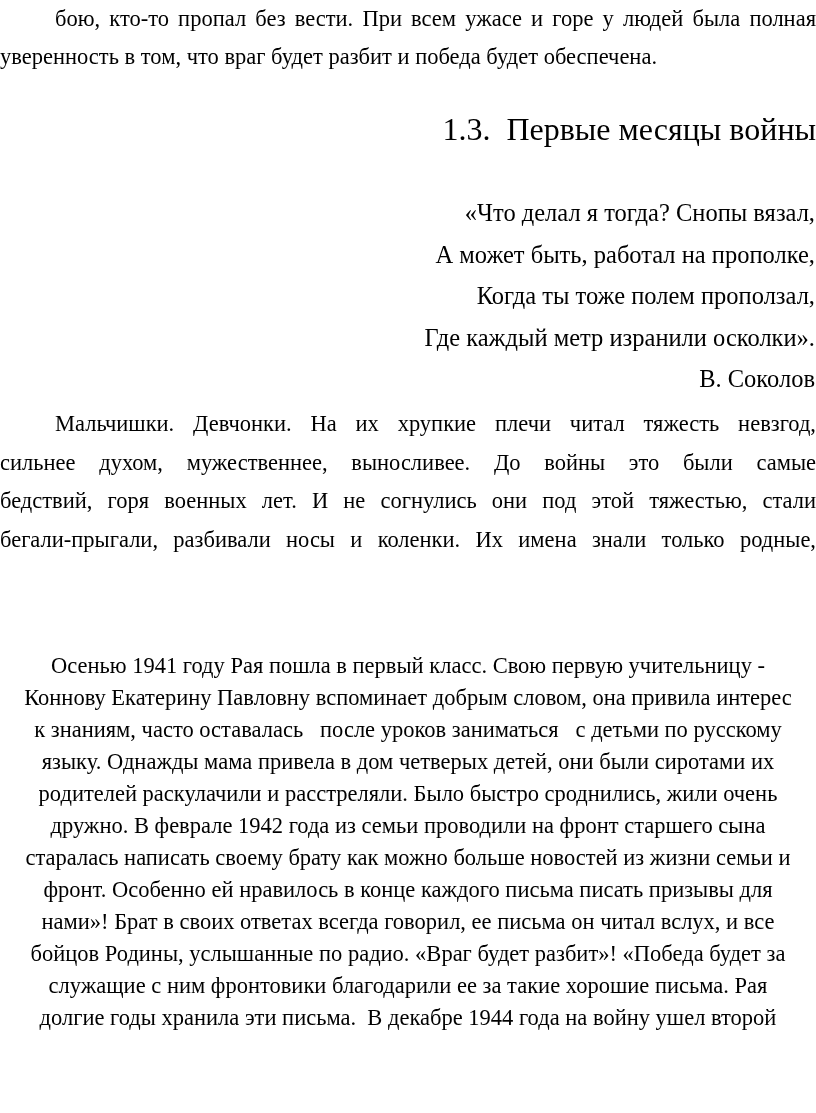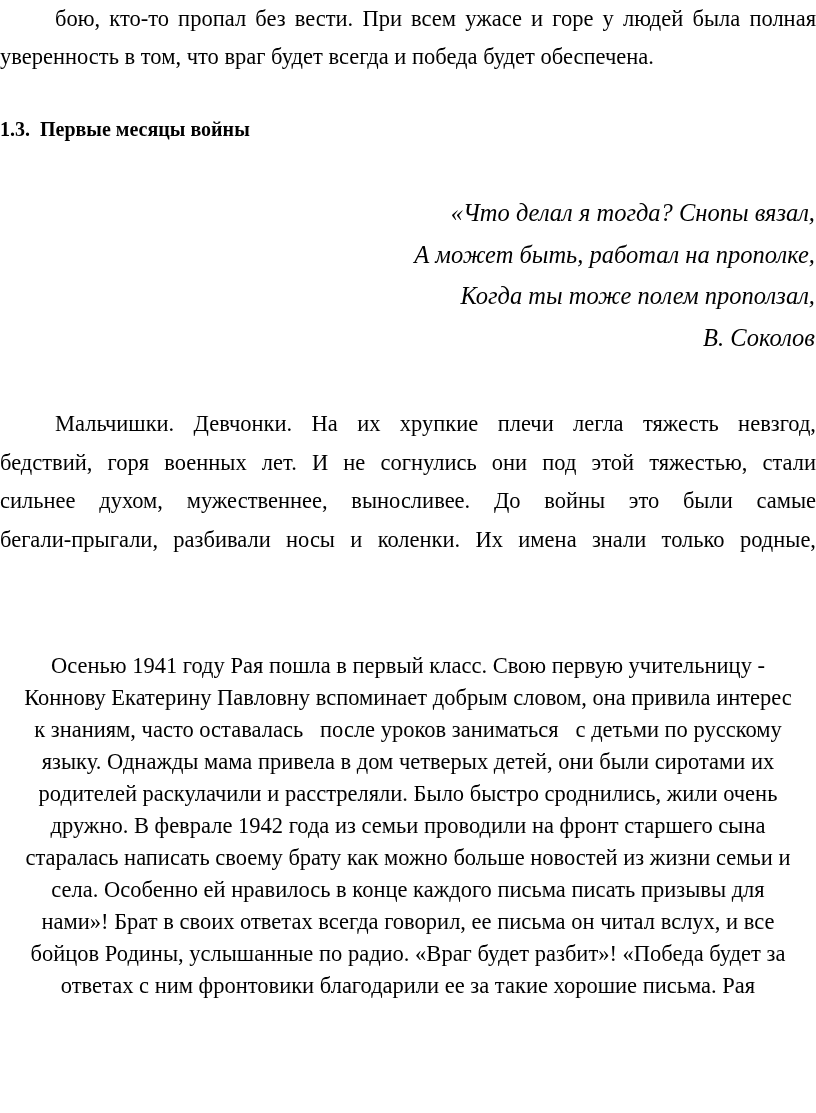--- a/index.html
+++ b/index.html
@@ -37,30 +37,29 @@
     text-align: left;
     white-space: pre-wrap;
   }
   .indent {
     text-indent: 55px;
   }
   .para1 { top: 0px; }
 
   .heading-block { top: 110px; }
   .heading {
-    text-align: left;
-    font-weight: bold;
-    font-size: 20px;
+    text-align: right;
+    font-weight: normal;
+    font-size: 32px;
     line-height: 38px;
     white-space: pre-wrap;
   }
 
   .poem { top: 192px; }
   .poem .line {
-    font-style: italic;
     font-size: 24.5px;
     line-height: 41.5px;
     text-align: right;
     white-space: pre-wrap;
     padding-right: 1px;
   }
 
   .para2 { top: 405px; }
   .para2 .line { line-height: 38.7px; }
 
@@ -71,48 +70,50 @@
     white-space: pre-wrap;
   }
 </style>
 </head>
 <body>
 
 <div class="page">
 
   <div class="block para1">
     <div class="line jline indent">бою, кто-то пропал без вести.  При всем ужасе и горе у людей была полная</div>
-    <div class="line plain">уверенность в том, что враг будет всегда и победа будет обеспечена.</div>
+    <div class="line plain">уверенность в том, что враг будет разбит и победа будет обеспечена.</div>
   </div>
 
   <div class="block heading-block">
     <div class="heading">1.3.  Первые месяцы войны</div>
   </div>
 
   <div class="block poem">
     <div class="line">«Что делал я тогда? Снопы вязал,</div>
     <div class="line">А может быть, работал на прополке,</div>
     <div class="line">Когда ты тоже полем проползал,</div>
+    <div class="line">Где каждый метр изранили осколки».</div>
     <div class="line">В. Соколов</div>
   </div>
 
   <div class="block para2">
-    <div class="line jline indent">Мальчишки. Девчонки. На их хрупкие плечи легла тяжесть невзгод,</div>
+    <div class="line jline indent">Мальчишки. Девчонки. На их хрупкие плечи читал тяжесть невзгод,</div>
+    <div class="line jline">сильнее духом, мужественнее, выносливее. До войны это были самые</div>
     <div class="line jline">бедствий, горя военных лет. И не согнулись они под этой тяжестью, стали</div>
-    <div class="line jline">сильнее духом, мужественнее, выносливее. До войны это были самые</div>
     <div class="line jline">бегали-прыгали, разбивали носы и коленки. Их имена знали только родные,</div>
   </div>
 
   <div class="block para3">
     <div class="line">Осенью 1941 году Рая пошла в первый класс. Свою первую учительницу -</div>
     <div class="line">Коннову Екатерину Павловну вспоминает добрым словом, она привила интерес</div>
     <div class="line">к знаниям, часто оставалась   после уроков заниматься   с детьми по русскому</div>
     <div class="line">языку. Однажды мама привела в дом четверых детей, они были сиротами их</div>
     <div class="line">родителей раскулачили и расстреляли. Было быстро сроднились, жили очень</div>
     <div class="line">дружно. В феврале 1942 года из семьи проводили на фронт старшего сына</div>
     <div class="line">старалась написать своему брату как можно больше новостей из жизни семьи и</div>
-    <div class="line">села. Особенно ей нравилось в конце каждого письма писать призывы для</div>
+    <div class="line">фронт. Особенно ей нравилось в конце каждого письма писать призывы для</div>
     <div class="line">нами»! Брат в своих ответах всегда говорил, ее письма он читал вслух, и все</div>
     <div class="line">бойцов Родины, услышанные по радио. «Враг будет разбит»! «Победа будет за</div>
-    <div class="line">ответах с ним фронтовики благодарили ее за такие хорошие письма. Рая</div>
+    <div class="line">служащие с ним фронтовики благодарили ее за такие хорошие письма. Рая</div>
+    <div class="line">долгие годы хранила эти письма.  В декабре 1944 года на войну ушел второй</div>
   </div>
 
 </div>
 
 </body></html>

